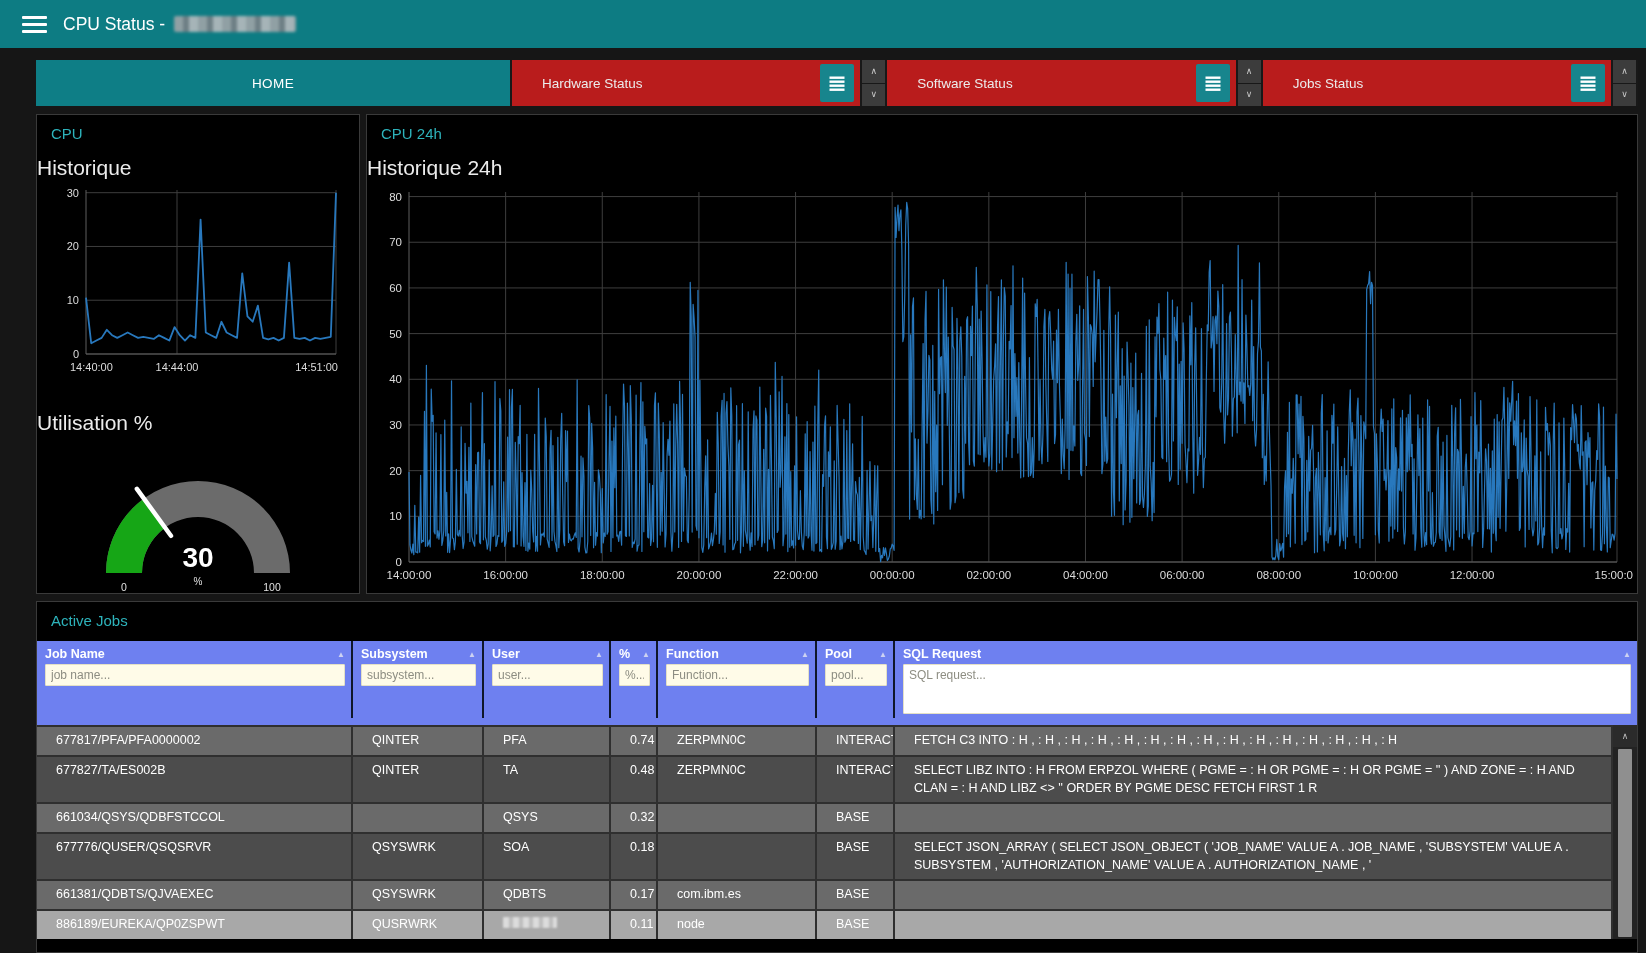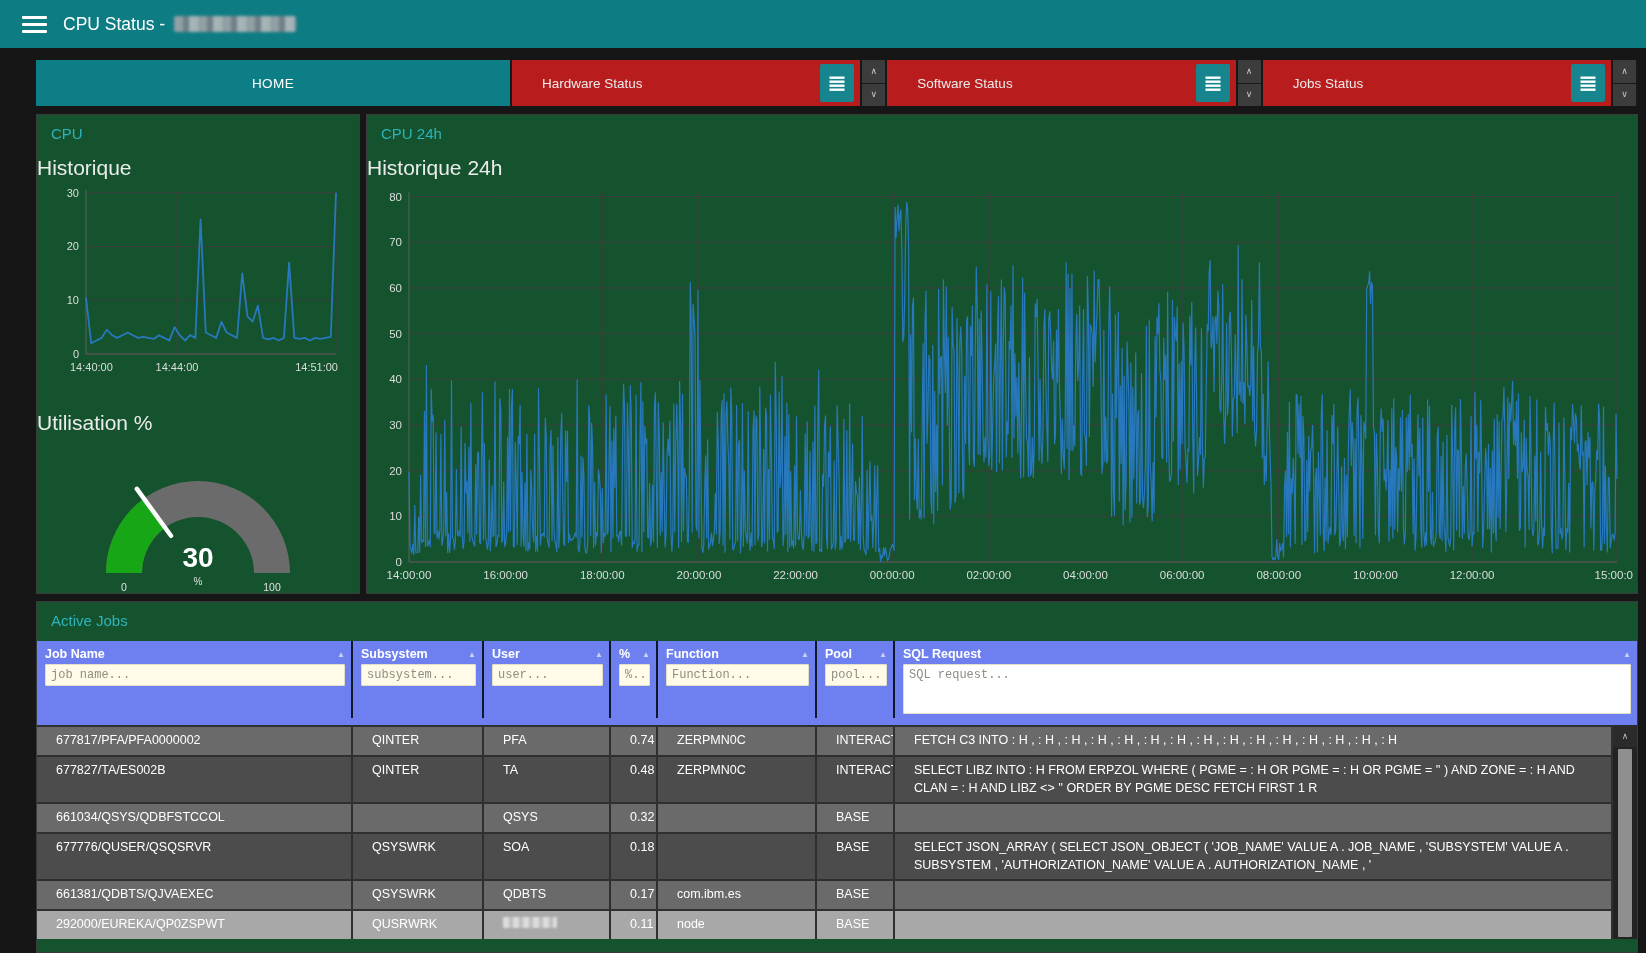--- a/index.html
+++ b/index.html
@@ -25,39 +25,39 @@
   .tab.other{flex:1;padding:0 6px 0 30px;gap:10px}
   .tab-label{flex:1;white-space:nowrap}
   .tab-icon-btn{width:34px;height:38px;background:#17858d;border:none;border-radius:2px;flex:none;
        display:flex;align-items:center;justify-content:center;cursor:pointer;padding:0}
   .spinner{width:23px;flex:none;display:flex;flex-direction:column;border-right:2px solid #181818}
   .spinner button{flex:1;background:#3c3c3c;border:none;border-bottom:1px solid #181818;color:#c9c9c9;
        font-size:9px;line-height:1;cursor:pointer;padding:0}
   .spinner button:last-child{border-bottom:none}
   
   .charts-row{display:flex;gap:6px;margin:8px 8px 0 36px;height:480px}
-  .panel{background:#14532d;border:1px solid #3a3a3a;box-sizing:border-box;overflow:hidden}
+  .panel{background:#000000;border:1px solid #3a3a3a;box-sizing:border-box;overflow:hidden}
   .panel h2{font-size:15px;font-weight:400;color:#2db3bb;margin:10px 0 0 14px}
   .cpu-panel{width:324px;flex:none;display:flex;flex-direction:column}
   .cpu24-panel{flex:1}
   .chart-title{text-align:left;color:#ececec;font-size:21px;margin-top:14px}
   .cpu-panel svg{display:block;margin:2px auto 0 auto}
   .cpu24-panel svg{display:block;margin:2px 4px 0 4px}
   
   .jobs-panel{margin:7px 8px 0 36px;height:352px}
   .jobs-table{margin-top:12px}
   .thead,.trow{display:grid;grid-template-columns:316px 131px 127px 47px 159px 78px 1fr}
   .thead{background:#6e80f0;min-height:84px;align-content:start}
   .th{border-right:2px solid #0f172a;padding:3px 6px 0 8px;box-sizing:border-box}
   .th:last-child{border-right:none}
   .th-top{display:flex;justify-content:space-between;align-items:center;height:20px;
           color:#fff;font-weight:700;font-size:12.5px}
   .sort{font-size:8px;color:#cdd2f2;cursor:pointer}
   .filter{width:100%;box-sizing:border-box;background:#fffbe8;border:1px solid #e4e0c6;border-radius:1px;
-          font-size:12px;padding:3px 5px;color:#444;font-family:Liberation Mono, monospace}
+          font-size:12px;padding:3px 5px;color:#444;font-family:Liberation Sans, sans-serif}
   .filter::placeholder{color:#8d8d82}
   textarea.filter{background:#fff;height:50px;resize:none}
   .rows-wrap{display:flex}
   .rows{flex:1;min-width:0}
   .trow{border-top:2px solid #2f2f2f}
   .trow>div{border-right:2px solid #2f2f2f;padding:5px 19px;font-size:12.5px;color:#fff;
             line-height:1.4;overflow:hidden;min-height:18px}
   .trow>div:last-child{border-right:none}
   .trow.light{background:#6a6a6a}
   .trow.dark{background:#4c4c4c}
@@ -300,21 +300,21 @@
             <div class="trow light">
               <div>661381/QDBTS/QJVAEXEC</div>
               <div>QSYSWRK</div>
               <div>QDBTS</div>
               <div class="cell-pct">0.17</div>
               <div>com.ibm.es</div>
               <div>BASE</div>
               <div></div>
             </div>
             <div class="trow selected">
-              <div>292000/EUREKA/QP0ZSPWT</div>
+              <div>886189/EUREKA/QP0ZSPWT</div>
               <div>QUSRWRK</div>
               <div><span class="redact-sm"></span></div>
               <div class="cell-pct">0.11</div>
               <div>node</div>
               <div>BASE</div>
               <div></div>
             </div>
           </div>
           <div class="vscroll">
             <button class="up">∧</button>

